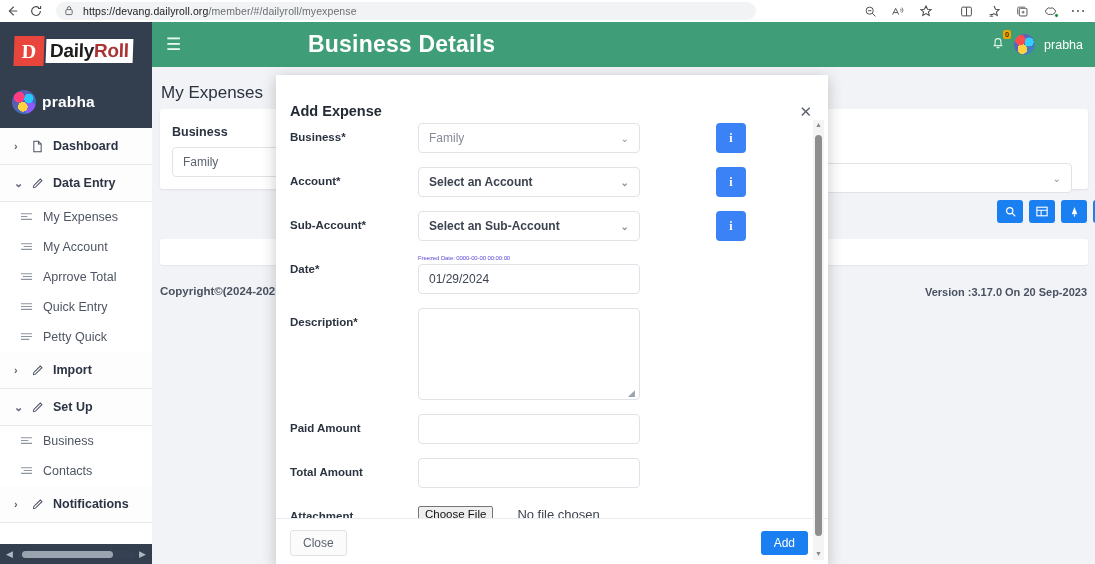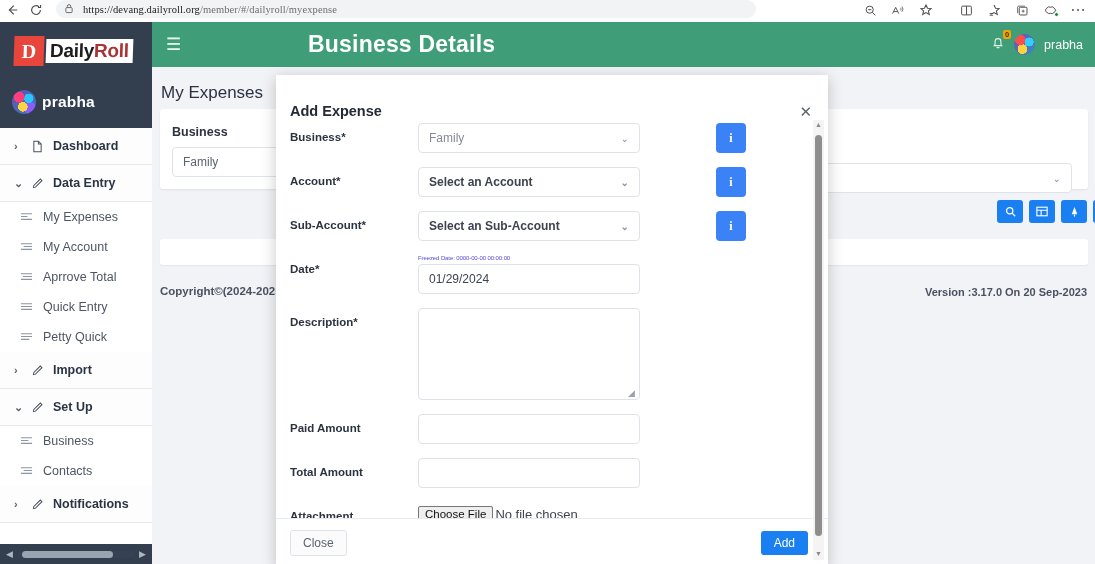--- a/index.html
+++ b/index.html
@@ -8,23 +8,22 @@
     font-family: "Liberation Sans", sans-serif;
     background: #ffffff;
     overflow: hidden;
   }
 
   
   .browser-bar {
     position: absolute; top: 0; left: 0;
     width: 1095px; height: 22px;
     background: #ffffff;
-    display: flex; align-items: flex-start;
+    display: flex; align-items: center;
     z-index: 60;
-    font-family: Liberation Serif, serif;
   }
   .nav-btn {
     width: 24px; height: 20px;
     display: flex; align-items: center; justify-content: center;
     color: #4a4a4a;
   }
   .nav-btn svg { display: block; }
   .omnibox {
     flex: 1;
     height: 18px;
@@ -276,21 +275,21 @@
   .textarea-box {
     width: 222px; height: 92px;
     border: 1px solid #dfe3e8; border-radius: 4px;
     background: #fff; position: relative;
   }
   .resize-grip {
     position: absolute; right: 2px; bottom: 1px;
     width: 9px; height: 9px; color: #9aa2ad; font-size: 9px;
     line-height: 9px;
   }
-  .file-row { display: flex; align-items: center; gap: 2px; padding-top: 4px; }
+  .file-row { display: flex; align-items: center; gap: 24px; padding-top: 4px; }
   .choose-file {
     border: 1px solid #767676; background: #efefef;
     font-size: 11.5px; color: #111; padding: 1px 6px;
     border-radius: 2px;
   }
   .no-file { font-size: 13px; color: #3d4450; }
 
   .modal-foot {
     height: 48px; border-top: 1px solid #e9ecef;
     display: flex; align-items: center;

